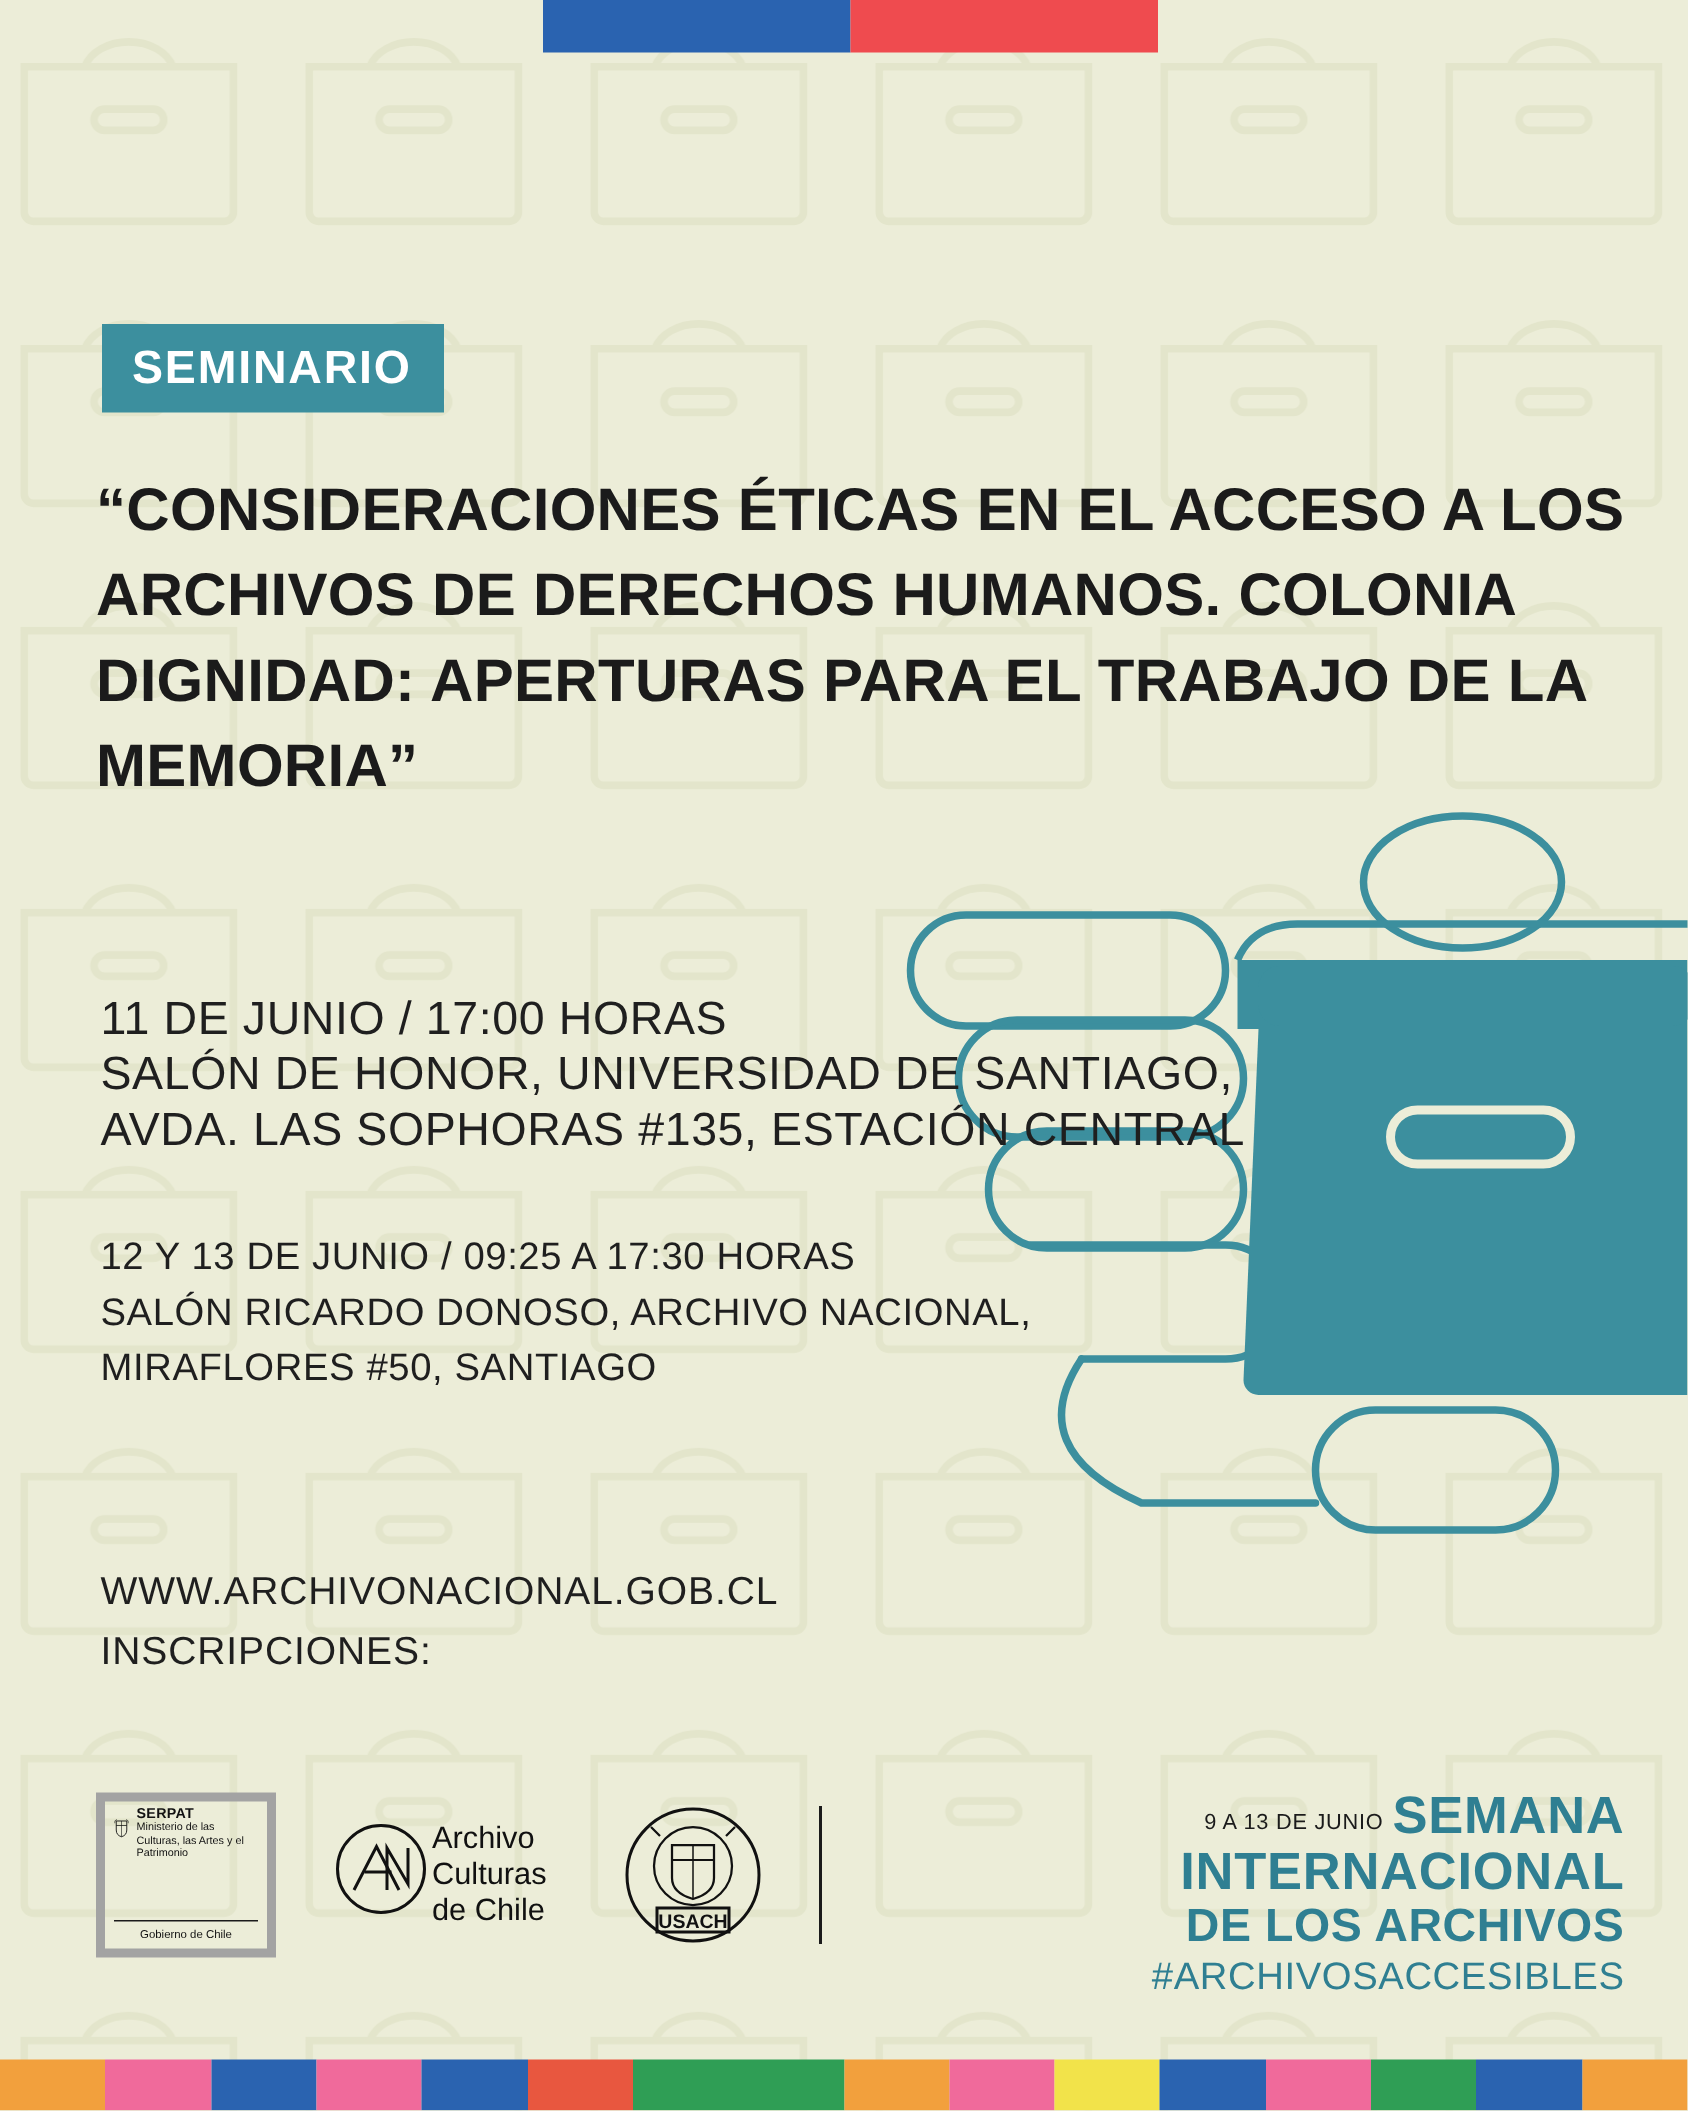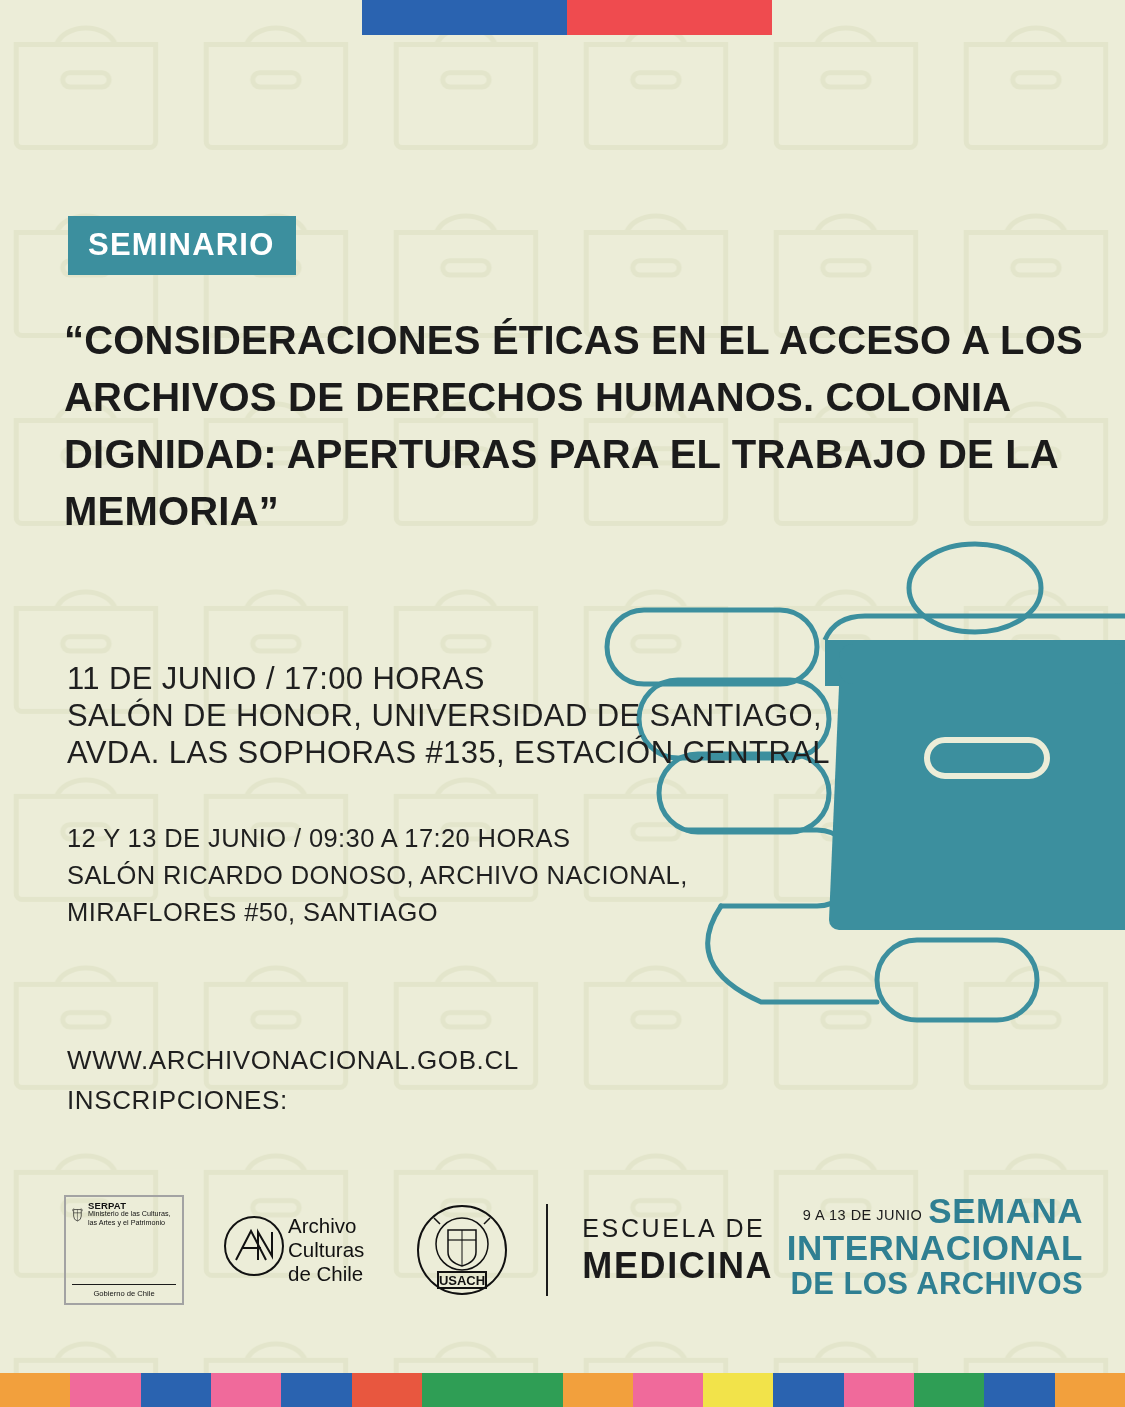--- a/index.html
+++ b/index.html
@@ -111,21 +111,21 @@
   
   .logos {
     position: absolute;
     left: 52px;
     top: 1190px;
     height: 120px;
     display: flex;
     align-items: center;
   }
   .serpat {
-    border: 2px solid #a3a3a3;
+    border: 6px solid #a3a3a3;
     width: 120px;
     height: 110px;
     position: relative;
     display: flex;
     flex-direction: column;
     justify-content: space-between;
     padding: 5px 6px;
     box-sizing: border-box;
   }
   .serpat .row1 { display: flex; gap: 5px; align-items: flex-start; }
@@ -222,21 +222,21 @@
 
     <div class="title">“CONSIDERACIONES ÉTICAS EN EL ACCESO A LOS ARCHIVOS DE DERECHOS HUMANOS. COLONIA DIGNIDAD: APERTURAS PARA EL TRABAJO DE LA MEMORIA”</div>
 
     <div class="block-1">
       <div>11 DE JUNIO / 17:00 HORAS</div>
       <div>SALÓN DE HONOR, UNIVERSIDAD DE SANTIAGO,</div>
       <div>AVDA. LAS SOPHORAS #135, ESTACIÓN CENTRAL</div>
     </div>
 
     <div class="block-2">
-      <div>12 Y 13 DE JUNIO / 09:30 A 17:20 HORAS</div>
+      <div>12 Y 13 DE JUNIO / 09:25 A 17:30 HORAS</div>
       <div>SALÓN RICARDO DONOSO, ARCHIVO NACIONAL,</div>
       <div>MIRAFLORES #50, SANTIAGO</div>
     </div>
 
     <div class="insc">
       <div>WWW.ARCHIVONACIONAL.GOB.CL</div>
       <div>INSCRIPCIONES:</div>
     </div>
 
     <div class="logos">
@@ -278,32 +278,29 @@
         <path d="M32 26 h28 v22 q0 10 -14 14 q-14 -4 -14 -14 z" fill="none" stroke="#111" stroke-width="1.5"></path>
         <path d="M32 36 h28" stroke="#111" stroke-width="1.2"></path>
         <path d="M46 26 v36" stroke="#111" stroke-width="1"></path>
         <path d="M24 20 l-6 -6 M68 20 l6 -6" stroke="#111" stroke-width="1.5"></path>
         <rect x="22" y="68" width="48" height="16" fill="none" stroke="#111" stroke-width="2"></rect>
         <text x="46" y="81" text-anchor="middle" font-family="Liberation Sans, sans-serif" font-size="13" font-weight="bold" fill="#111">USACH</text>
       </svg>
 
       <div class="divider"></div>
 
-      <div class="escuela">
-        <div class="l1">ESCUELA DE</div>
-        <div class="l2">MEDICINA</div>
-      </div>
     </div>
 
     <div class="sia">
       <div>
         <span class="pre">9 A 13 DE JUNIO</span><span class="l1">SEMANA</span>
       </div>
       <div class="l2">INTERNACIONAL</div>
       <div class="l3">DE LOS ARCHIVOS</div>
+      <div class="tag">#ARCHIVOSACCESIBLES</div>
     </div>
   </div>
 
   <div class="bottom-strip">
       <span style="background: rgb(242, 160, 61); width: 6.25%;"></span>
       <span style="background: rgb(240, 106, 155); width: 6.25%;"></span>
       <span style="background: rgb(42, 99, 176); width: 6.25%;"></span>
       <span style="background: rgb(240, 106, 155); width: 6.25%;"></span>
       <span style="background: rgb(42, 99, 176); width: 6.25%;"></span>
       <span style="background: rgb(232, 87, 63); width: 6.25%;"></span>

